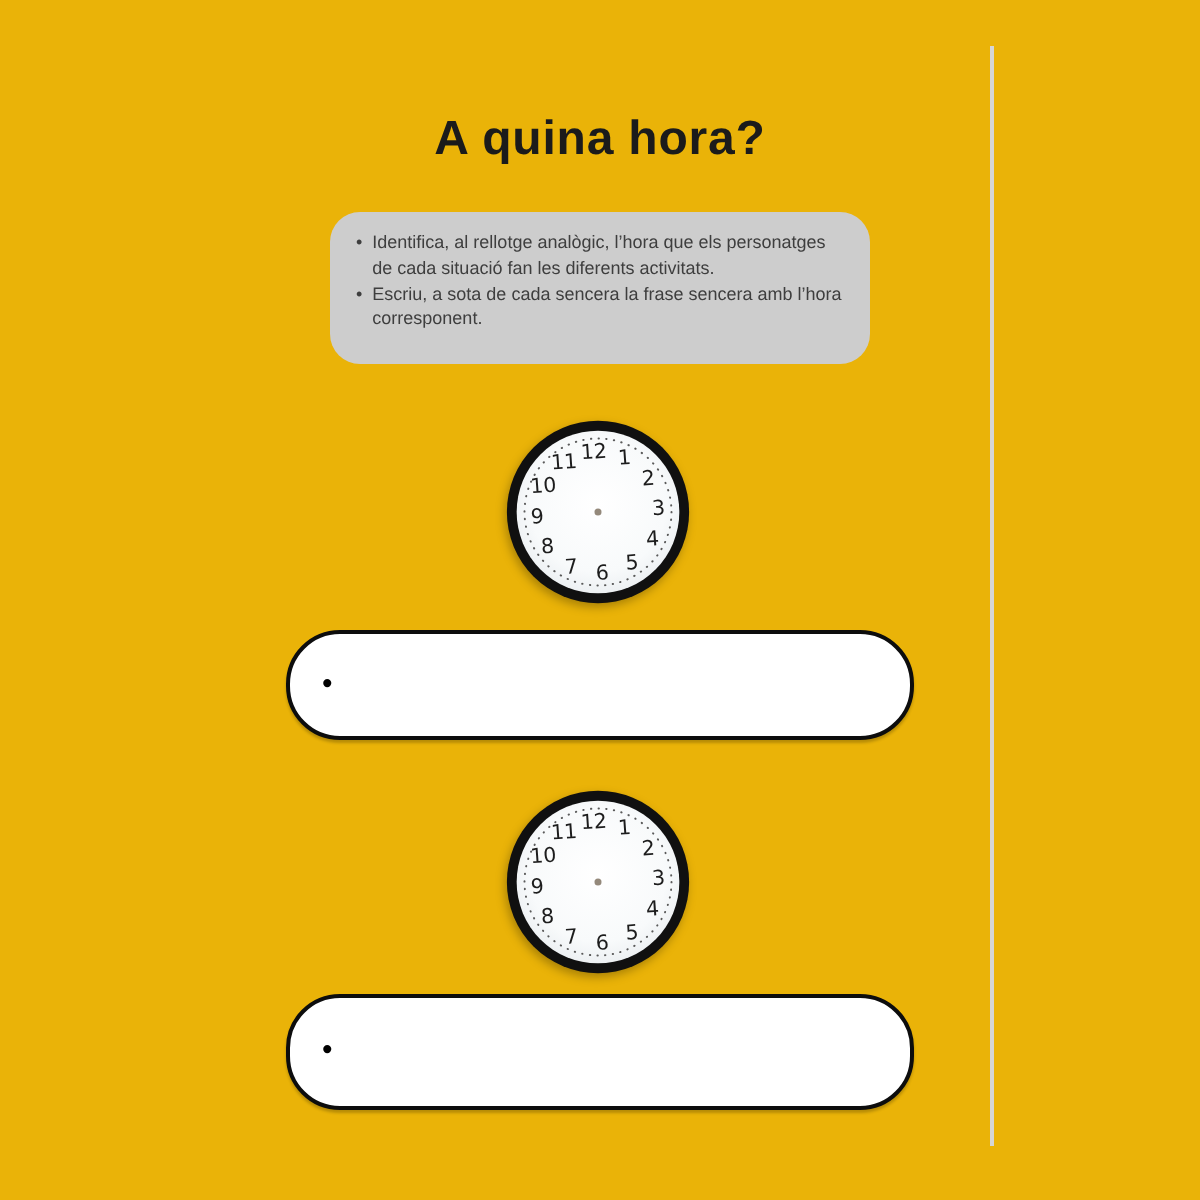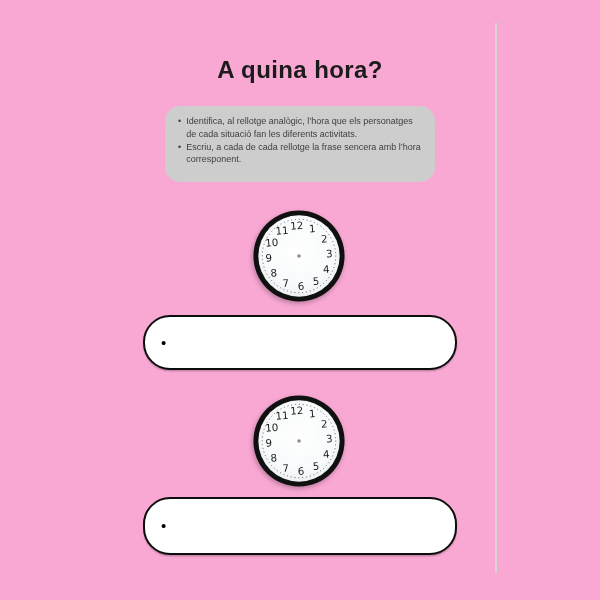--- a/index.html
+++ b/index.html
@@ -1,17 +1,17 @@
 <!DOCTYPE html>
 <html><head>
 <meta charset="utf-8">
 <style>
   html,body{margin:0;padding:0;background:#ffffff;}
   .screen{
-    position:relative;width:600px;height:600px;background:#f9a8d4;overflow:hidden;
+    position:relative;width:600px;height:600px;background:#eab308;overflow:hidden;
     font-family:"Liberation Sans",sans-serif;
   }
   .page-edge{
     position:absolute;left:495px;top:23px;width:2px;height:550px;background:#d6d6d6;
   }
   .title{
     position:absolute;left:0;top:56px;width:600px;margin:0;text-align:center;
     font-size:24px;font-weight:700;letter-spacing:.4px;color:#1b1b1b;
   }
   .instructions{
@@ -53,21 +53,21 @@
 
   <h1 class="title">A quina hora?</h1>
 
   <div class="instructions">
     <div class="instr-item">
       <span class="instr-bullet">•</span>
       <span>Identifica, al rellotge analògic, l’hora que els personatges de cada situació fan les diferents activitats.</span>
     </div>
     <div class="instr-item">
       <span class="instr-bullet">•</span>
-      <span>Escriu, a cada de cada rellotge la frase sencera amb l’hora corresponent.</span>
+      <span>Escriu, a sota de cada sencera la frase sencera amb l’hora corresponent.</span>
     </div>
   </div>
 
   <svg class="clock clock1" viewBox="0 0 100 100">
     <defs>
       <radialGradient id="face1" cx="50%" cy="45%" r="60%">
         <stop offset="0%" stop-color="#ffffff"></stop>
         <stop offset="70%" stop-color="#f8fafb"></stop>
         <stop offset="100%" stop-color="#e9edf0"></stop>
       </radialGradient>

